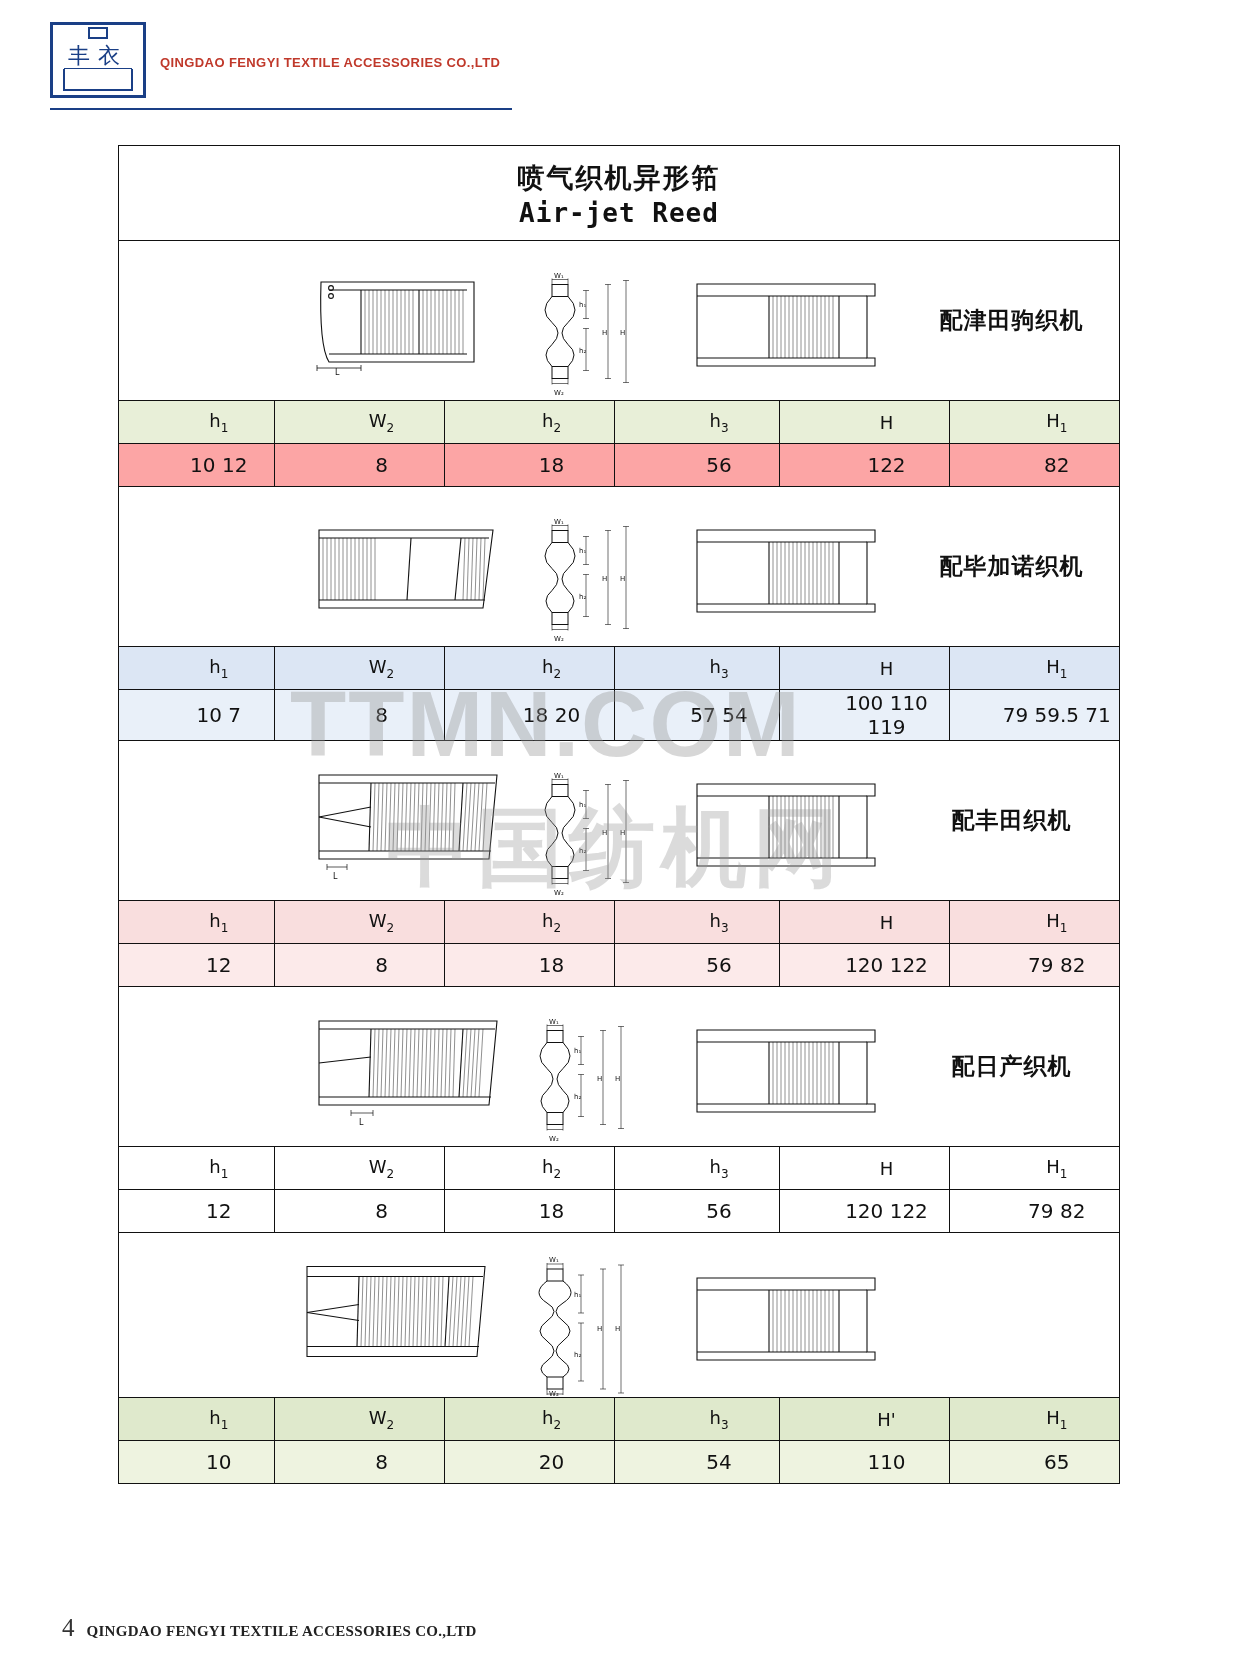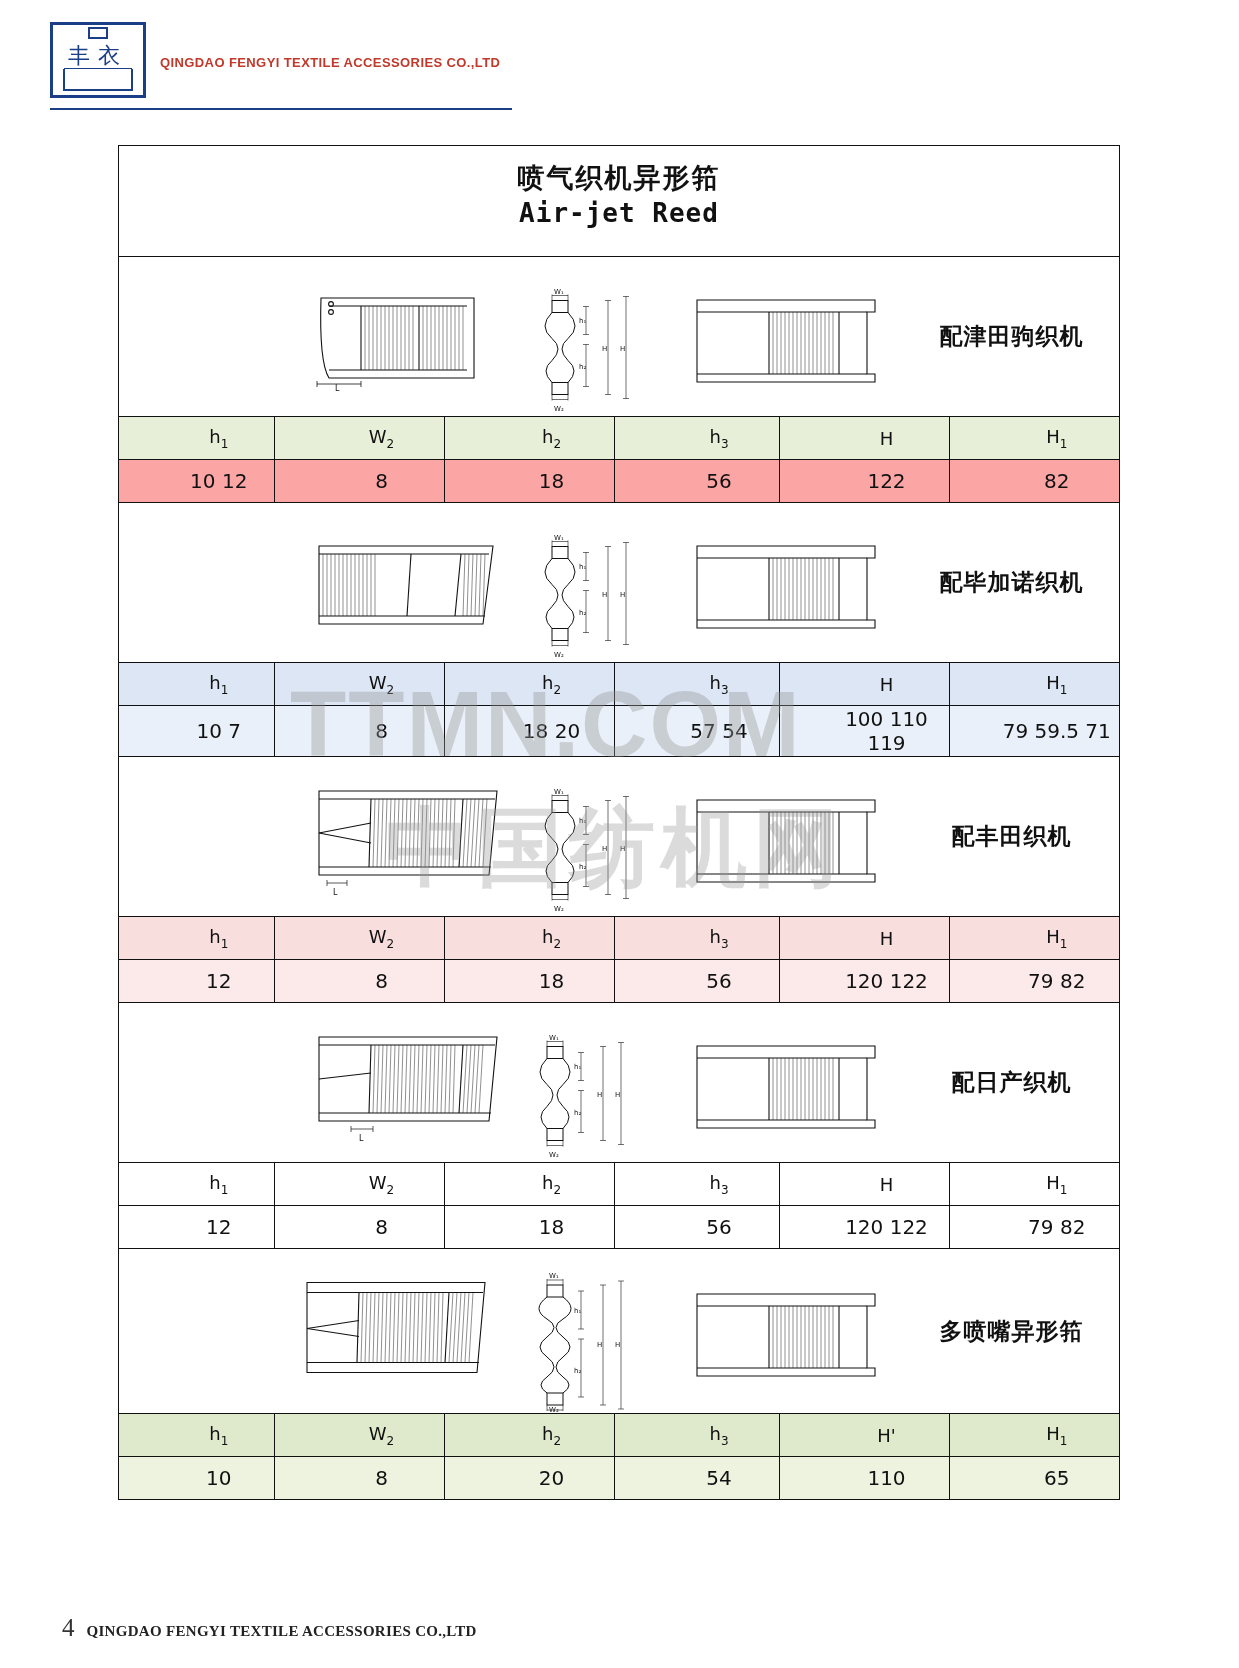--- a/index.html
+++ b/index.html
@@ -101,21 +101,21 @@
     top: 145px;
     left: 118px;
     width: 1002px;
     border: 1px solid #111;
     box-sizing: border-box;
     background: transparent;
   }
   .title-band {
     border-bottom: 1px solid #111;
     text-align: center;
-    padding: 14px 0 28px 0;
+    padding: 14px 0 12px 0;
   }
   .title-cn {
     font-size: 27px;
     font-weight: bold;
     font-family: "DejaVu Sans", sans-serif;
     letter-spacing: 2px;
   }
   .title-en {
     font-size: 26px;
     font-weight: bold;
@@ -935,21 +935,20 @@
               <path d="M124 30 L124 92"></path>
               <path d="M128 30 L128 92"></path>
             <path d="M132 30 L132 92"></path>
               <path d="M136 30 L136 92"></path>
               <path d="M140 30 L140 92"></path>
             <path d="M144 30 L144 92"></path>
           </g>
         </svg>
       </div>
     </div>
-    <div class="label-cell">多喷嘴异形筘</div>
   </div>
 
   <table class="spec">
     <colgroup>
         <col style="width:15.5%">
         <col style="width:17%">
         <col style="width:17%">
         <col style="width:16.5%">
         <col style="width:17%">
         <col style="width:17%">

